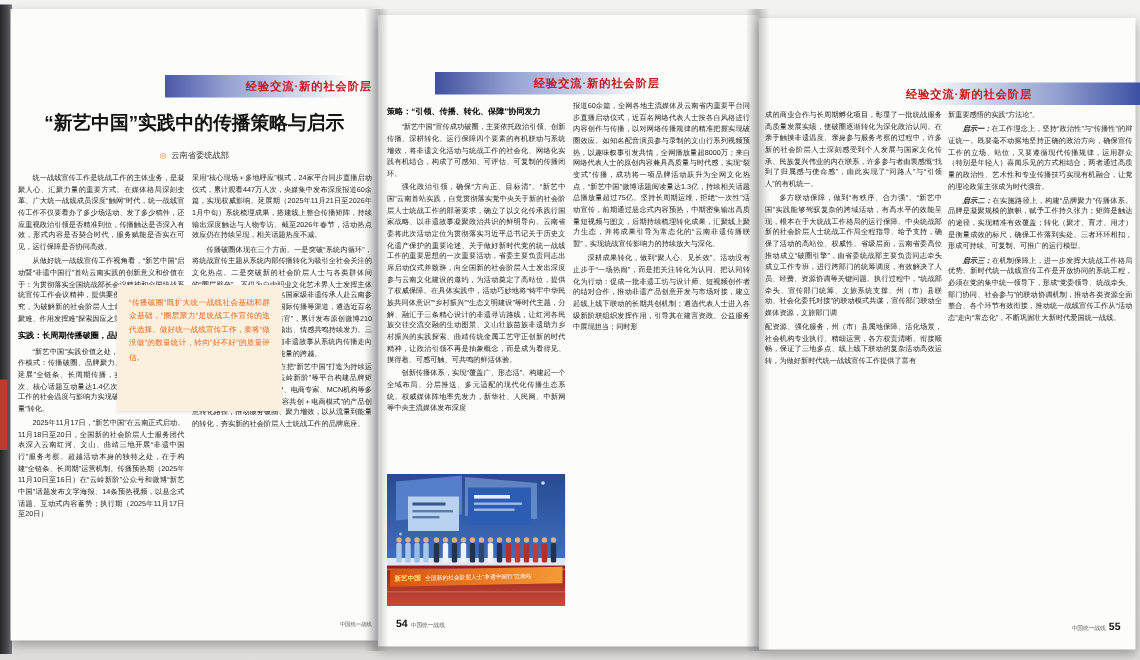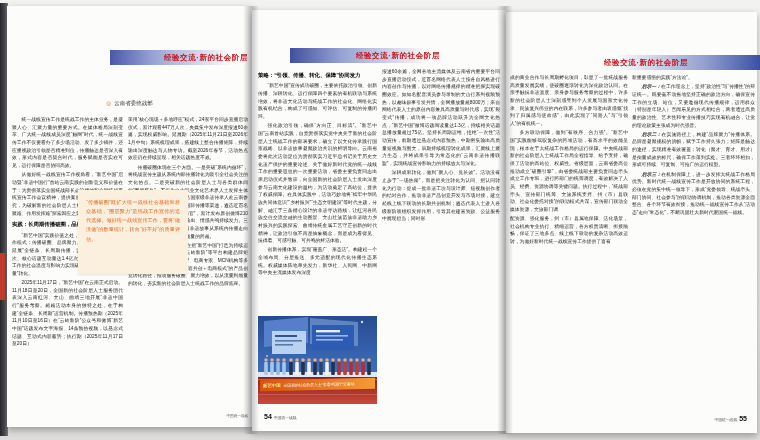--- a/index.html
+++ b/index.html
@@ -53,20 +53,21 @@
 </head>
 <body>
 
 <div class="scene">
 
   <div class="spine"></div>
   <div class="red-edge"></div>
 
   <div class="page page-a">
     <div class="band band-a">经验交流·新的社会阶层</div>
+    <div class="title">“新艺中国”实践中的传播策略与启示</div>
     <div class="byline"><span class="by-icon">◎</span><span>云南省委统战部</span></div>
 
     <div class="col" style="left:5px;top:110px;width:111px;height:309px;">
       <div class="p">统一战线宣传工作是统战工作的主体业务，是凝聚人心、汇聚力量的重要方式。在媒体格局深刻变革、广大统一战线成员深度“触网”时代，统一战线宣传工作不仅要看办了多少场活动、发了多少稿件，还应重视政治引领是否精准到位，传播触达是否深入有效，形式内容是否契合时代，服务赋能是否实在可见，运行保障是否协同高效。</div>
       <div class="p">从做好统一战线宣传工作视角看，“新艺中国”启动暨“非遗中国行”首站云南实践的创新意义和价值在于：为贯彻落实全国统战部长会议精神和全国统战系统宣传工作会议精神，提供案例分析，做“方法论”研究，为破解新的社会阶层人士统战工作“引导难、凝聚难、作用发挥难”探索因应之策。</div>
       <div class="sub">实践：长周期传播破圈，品牌化聚力增效</div>
       <div class="p">“新艺中国”实践价值之处，在于验证一个有效工作模式：传播破圈、品牌聚力。通过“策划—执行—延展”全链条、长周期传播，实现话题流量超55亿次、核心话题互动量达1.4亿次的传播矩阵，以统战工作的社会温度与影响力实现破圈，推动“流量”向“力量”转化。</div>
       <div class="p">2025年11月17日，“新艺中国”在云南正式启动。11月18日至20日，全国新的社会阶层人士服务团代表深入云南红河、文山、曲靖三地开展“非遗中国行”服务考察。超越活动本身的独特之处，在于构建“全链条、长周期”运营机制。传播预热期（2025年11月10日至16日）在“云岭新阶”公众号和微博“新艺中国”话题发布文字海报、14条预热视频，以悬念式话题、互动式内容蓄势；执行期（2025年11月17日至20日）</div>
     </div>
 

